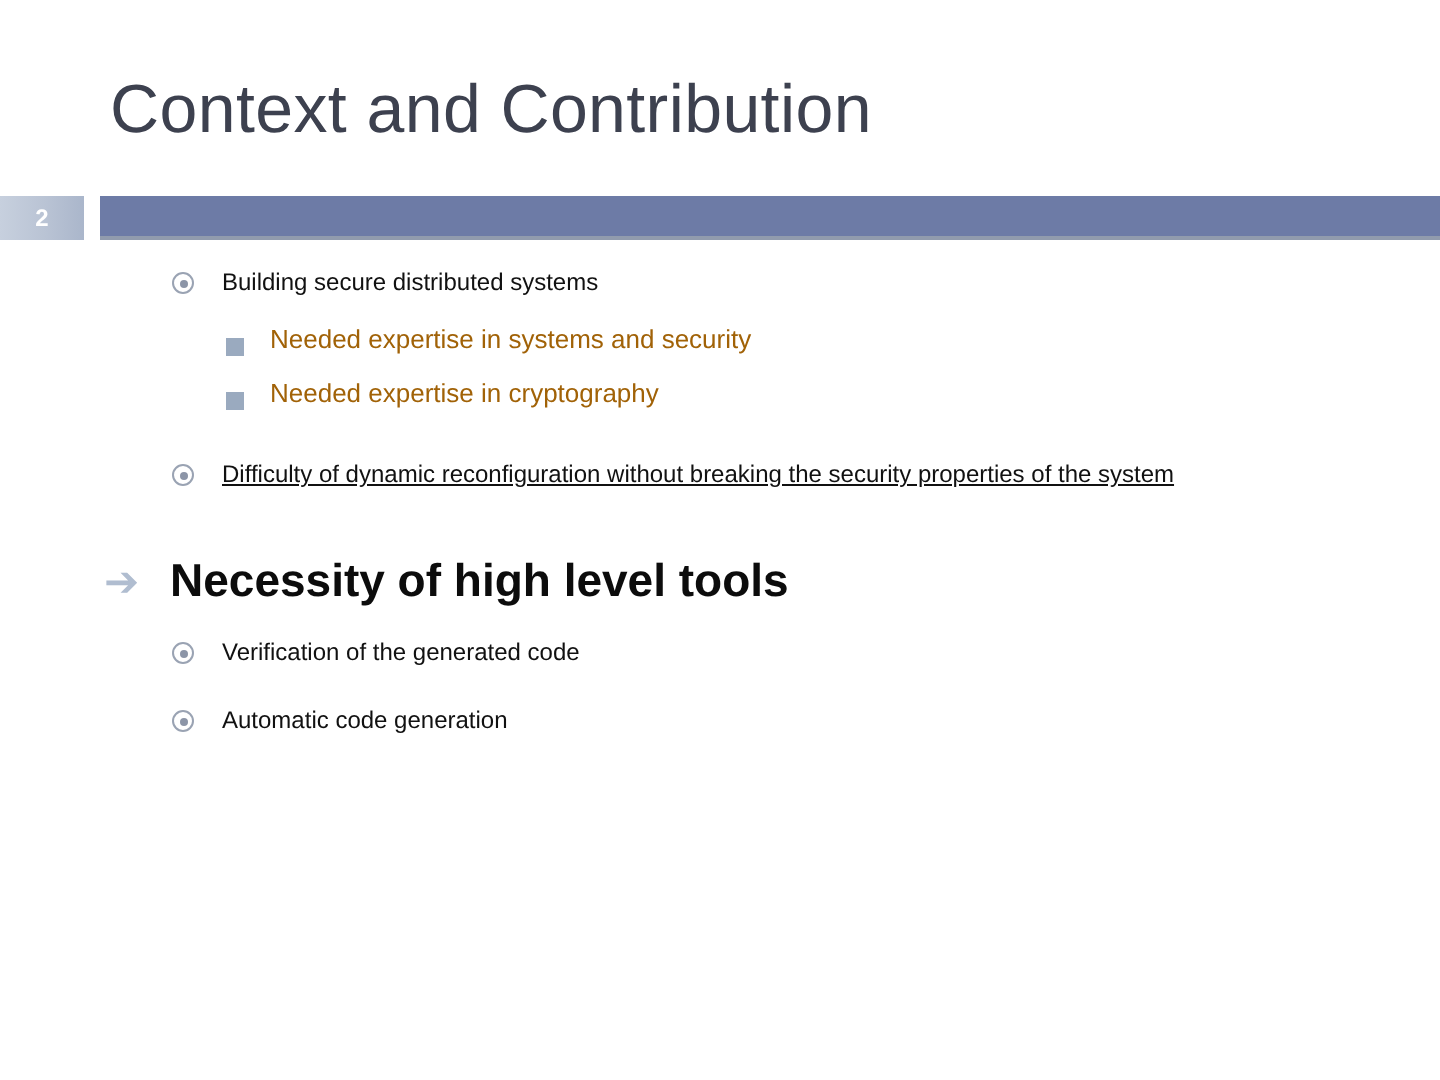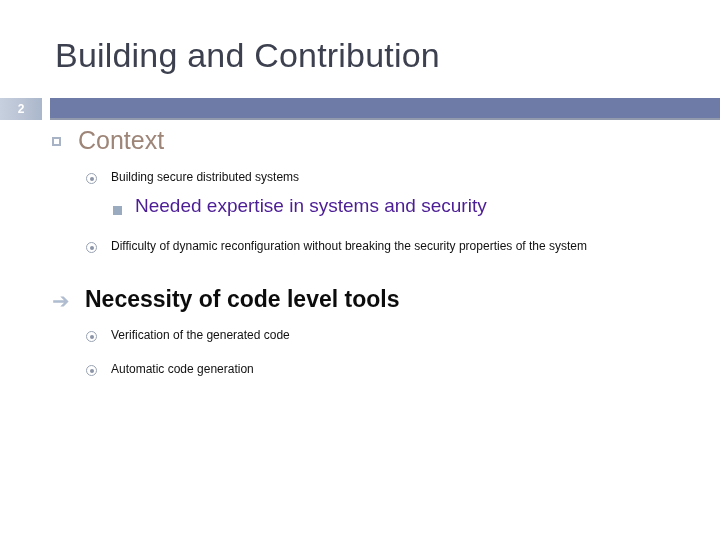--- a/index.html
+++ b/index.html
@@ -176,23 +176,23 @@
     position: relative;
     top: 6px;
   }
   .sq-solid {
     display: inline-block;
     width: 9px;
     height: 9px;
     background: #9aaabf;
   }
   .lvl3 .btext {
-    font-size: 19px;
+    font-size: 13px;
     line-height: 22px;
-    color: #4c1d95;
+    color: #a16207;
   }
 
   
   .lvlArrow {
     margin-left: 52px;
     margin-top: 26px;
   }
   .lvlArrow .bullet {
     width: 33px;
     position: relative;
@@ -203,62 +203,63 @@
   }
   .lvlArrow .btext {
     font-size: 23px;
     line-height: 29px;
     color: #0c0c0c;
     font-weight: bold;
   }
 
   .wrap-block .btext {
     max-width: 595px;
+    text-decoration: underline;
   }
 </style>
 </head>
 <body>
 
 <div class="slide">
 
-  <div class="slide-title">Building and Contribution</div>
+  <div class="slide-title">Context and Contribution</div>
 
   <div class="header-bar">
     <div class="number-box"></div>
     <div class="slide-number">2</div>
     <div class="bar-main"></div>
     <div class="bar-shadow"></div>
   </div>
 
   <div class="content">
 
-    <div class="row lvl1">
-      <span class="bullet"><span class="sq-hollow"></span></span>
-      <span class="btext">Context</span>
-    </div>
 
     <div class="row lvl2">
       <span class="bullet"><span class="dot-ring"></span></span>
       <span class="btext">Building secure distributed systems</span>
     </div>
 
     <div class="row lvl3">
       <span class="bullet"><span class="sq-solid"></span></span>
       <span class="btext">Needed expertise in systems and security</span>
     </div>
 
+    <div class="row lvl3">
+      <span class="bullet"><span class="sq-solid"></span></span>
+      <span class="btext">Needed expertise in cryptography</span>
+    </div>
 
     <div class="row lvl2 wrap-block" style="margin-top:16px;">
       <span class="bullet"><span class="dot-ring"></span></span>
       <span class="btext">Difficulty of dynamic reconfiguration without breaking the security properties of the system</span>
     </div>
 
     <div class="row lvlArrow">
       <span class="bullet">➔</span>
-      <span class="btext">Necessity of code level tools</span>
+      <span class="btext">Necessity of high level tools</span>
     </div>
 
 
     <div class="row lvl2">
       <span class="bullet"><span class="dot-ring"></span></span>
       <span class="btext">Verification of the generated code</span>
     </div>
 
     <div class="row lvl2">
       <span class="bullet"><span class="dot-ring"></span></span>

